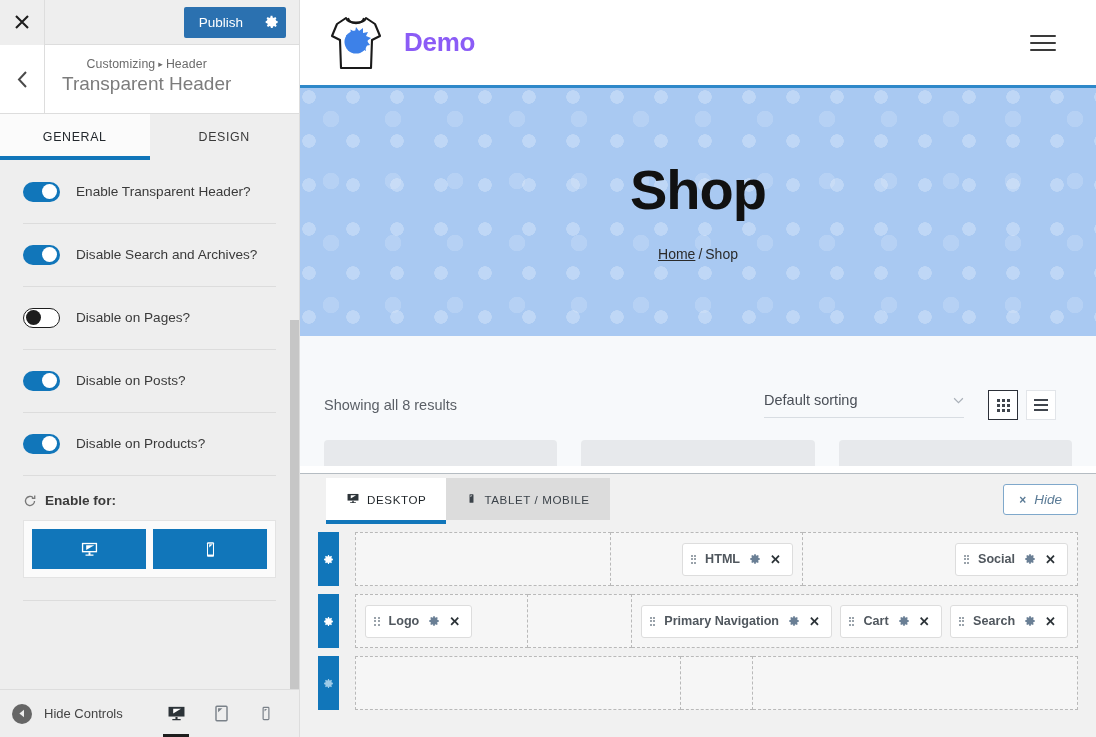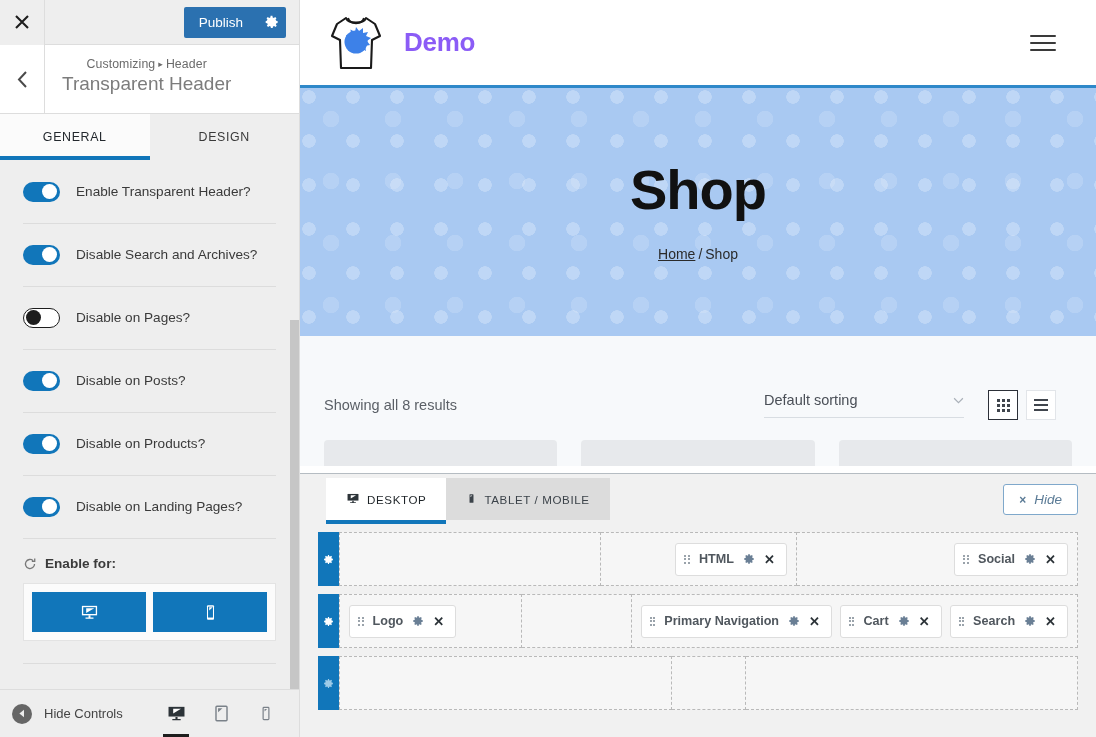--- a/index.html
+++ b/index.html
@@ -209,21 +209,21 @@
   .b-row { display: flex; align-items: stretch; margin-bottom: 8px; height: 54px; }
   .row-handle {
     width: 21px; background: #1176ba; display: flex; align-items: center; justify-content: center;
     color: #fff; font-size: 11px; cursor: pointer; flex: 0 0 21px;
   }
   .row-zones { flex: 1; display: flex; }
   .zone {
     border: 1px dashed #b9b9b9; border-left: none; display: flex; align-items: center;
     padding: 0 9px; background: #f6f6f6;
   }
-  .zone:first-child { border-left: 1px dashed #b9b9b9; }
+  .zone:first-child { border-left: 1px dashed #b9b9b9; margin-left: 16px; }
   .zone.jc-end { justify-content: flex-end; }
   .zone.jc-start { justify-content: flex-start; }
   .chip {
     display: inline-flex; align-items: center; gap: 9px; background: #fff;
     border: 1px solid #ddd; border-radius: 3px; height: 33px; padding: 0 11px 0 8px;
     cursor: pointer; white-space: nowrap;
   }
   .chip + .chip { margin-left: 8px; }
   .drag-dots { display: grid; grid-template-columns: repeat(2, 2px); gap: 1.5px; }
   .drag-dots i { width: 2px; height: 2px; background: #9aa3ab; display: block; }
@@ -307,26 +307,20 @@
             <div class="opt-label">Disable on Posts?</div>
           </div>
 
           <div class="opt-row">
             <div class="toggle">
                 <span class="knob"></span>
               </div>
             <div class="opt-label">Disable on Products?</div>
           </div>
 
-          <div class="opt-row">
-            <div class="toggle">
-                <span class="knob"></span>
-              </div>
-            <div class="opt-label">Disable on Landing Pages?</div>
-          </div>
         </div>
 
         <div class="enable-section">
           <div class="enable-head">
             <span class="reset-icon">
               <svg width="14" height="14" viewBox="0 0 16 16" fill="none" stroke="#787878" stroke-width="1.5">
                 <path d="M13.2 8a5.2 5.2 0 11-1.6-3.75"></path>
                   <path d="M13.4 1.6v3.3h-3.3"></path>
               </svg>
             </span>

